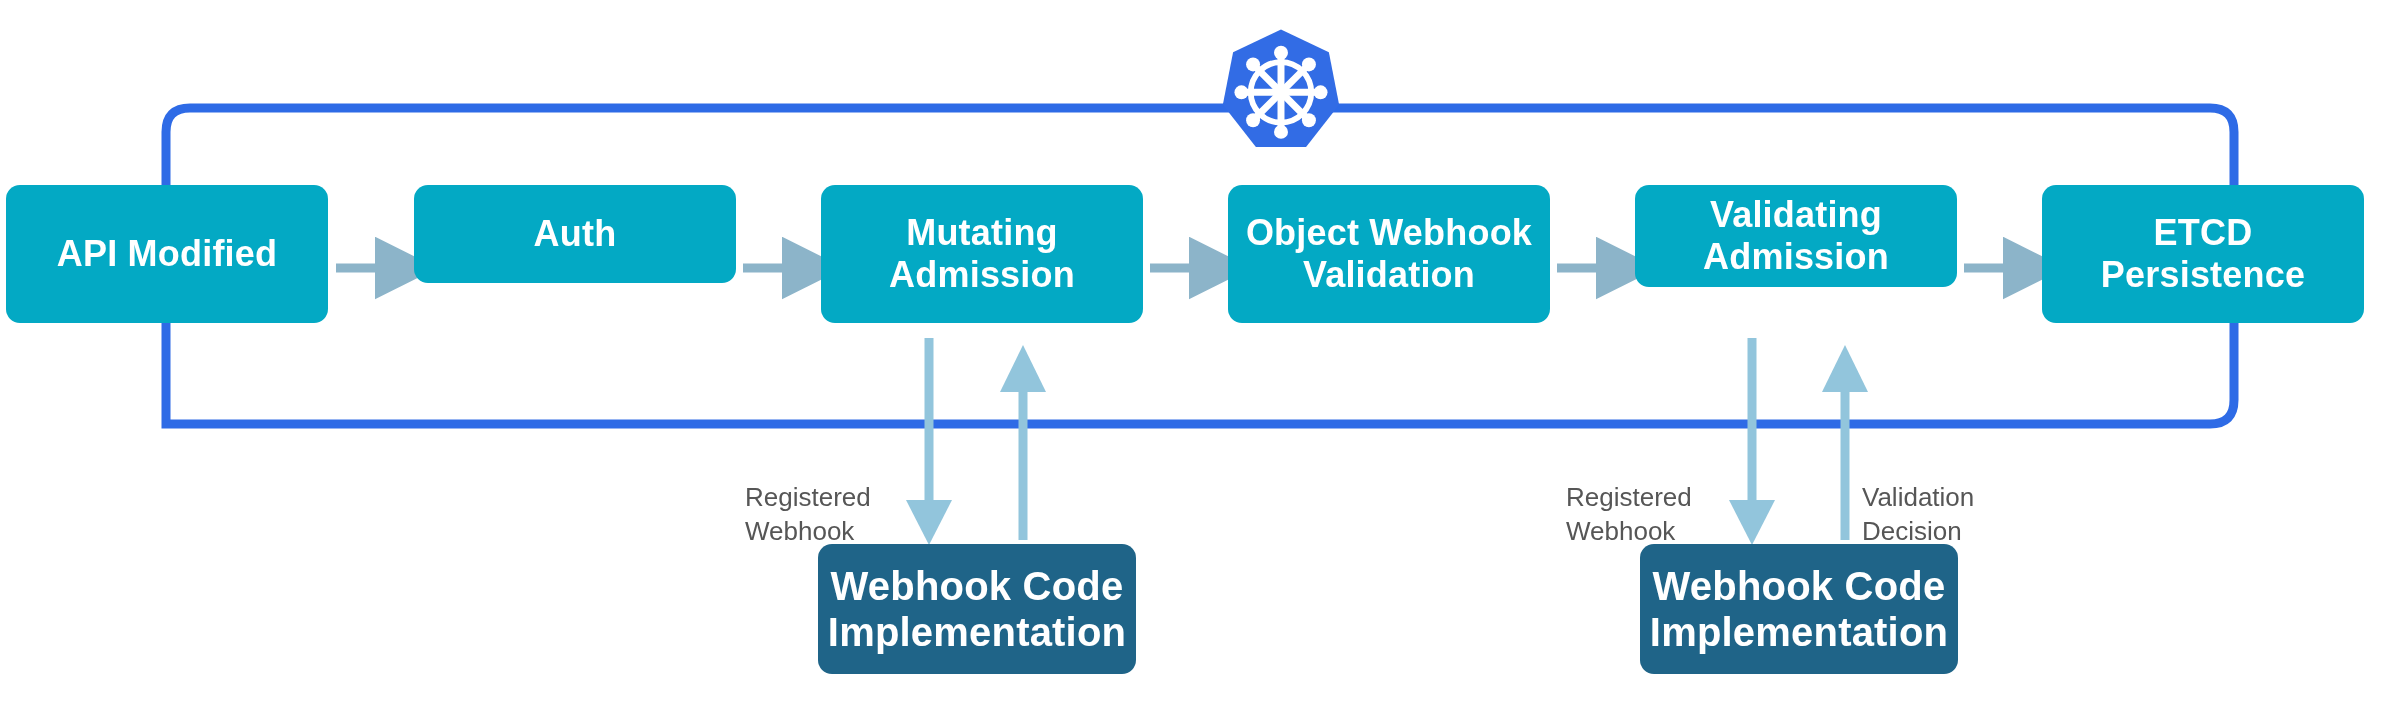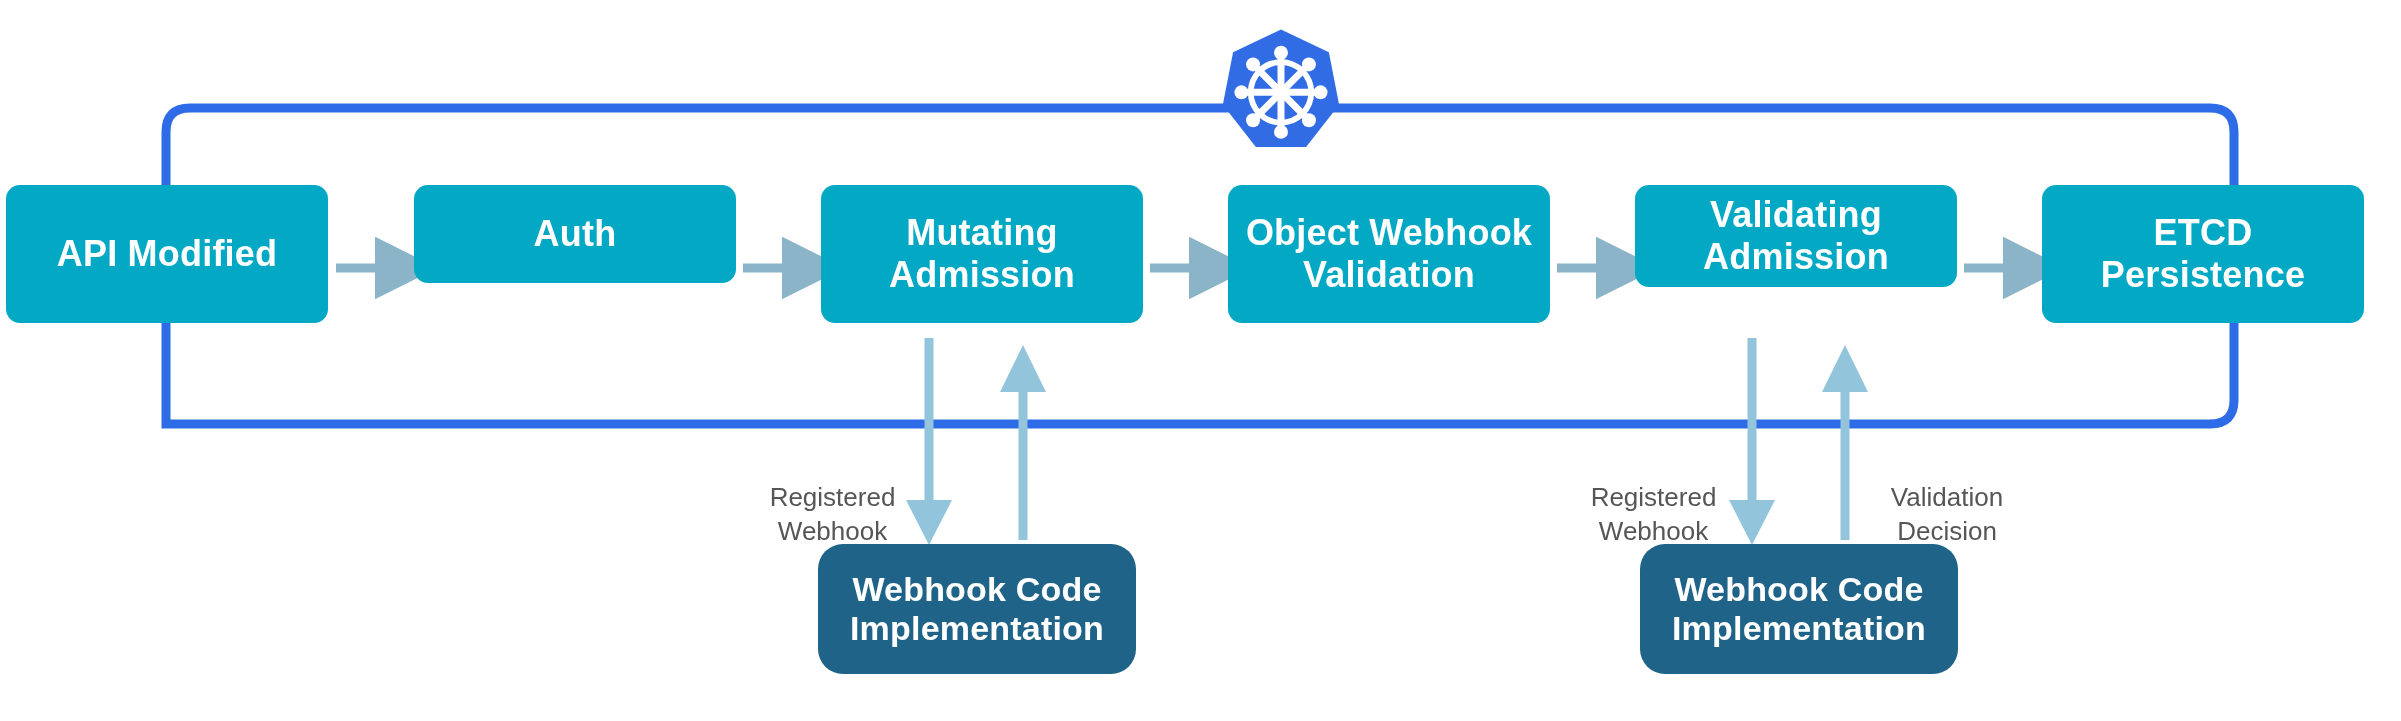--- a/index.html
+++ b/index.html
@@ -36,34 +36,32 @@
     line-height: 1.16;
     letter-spacing: 0.2px;
     z-index: 3;
   }
   .node.stage {
     background: #03A9C4;
     font-size: 36px;
   }
   .node.webhook {
     background: #1F6488;
-    font-size: 34px;
-    border-radius: 25px;
+    font-size: 40px;
   }
   .node .node-label {
     display: block;
     padding: 0 10px;
     white-space: pre-line;
   }
   .edge-label {
     position: absolute;
     color: #565656;
     font-size: 26px;
     line-height: 1.28;
-    text-align: center;
     white-space: pre-line;
     z-index: 4;
   }
   .k8s-logo {
     position: absolute;
     z-index: 5;
   }
 </style>
 </head>
 <body>

